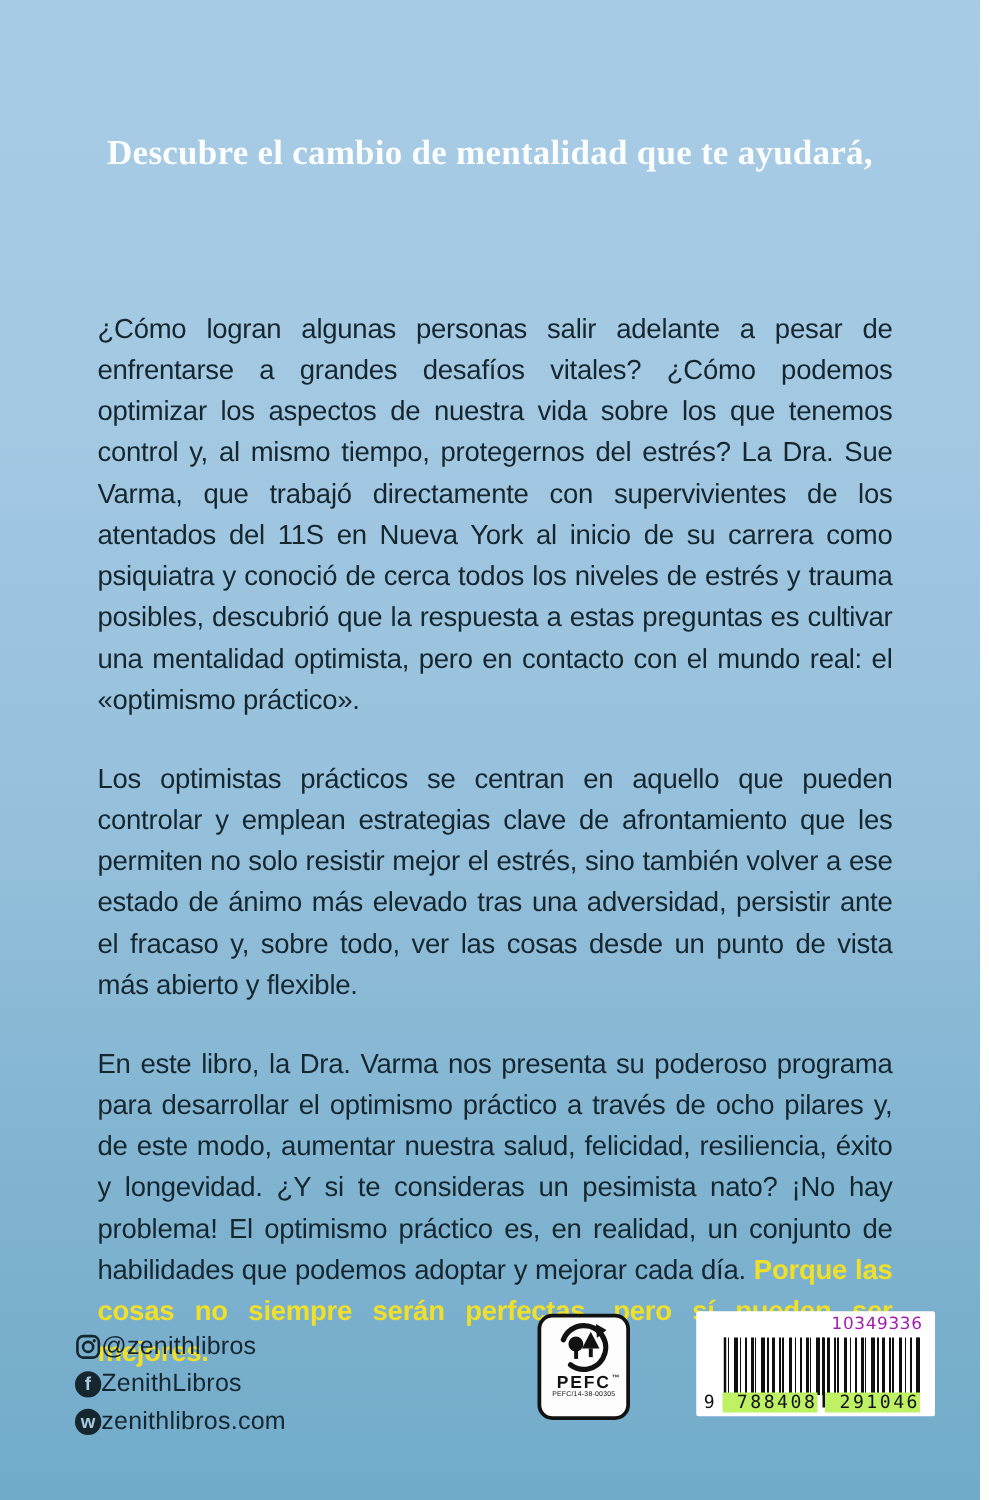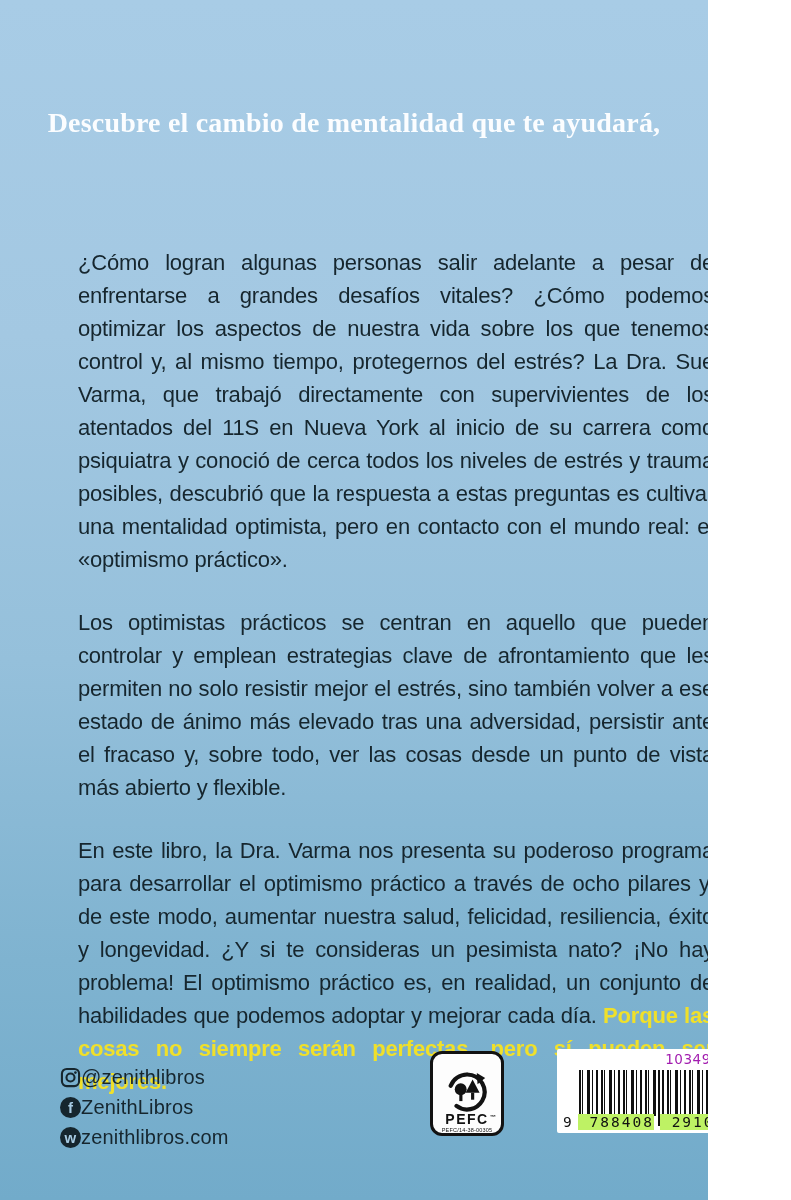--- a/index.html
+++ b/index.html
@@ -1,18 +1,18 @@
 <!DOCTYPE html>
 <html><head>
 <meta charset="utf-8">
 <style>
   * { margin:0; padding:0; box-sizing:border-box; }
   html,body { width:791px; height:1200px; }
   .cover {
-    position:relative; width:708px; height:1200px; overflow:hidden;
+    position:relative; width:784px; height:1200px; overflow:hidden;
     background:linear-gradient(180deg,#a8cce6 0%,#a3c8e2 28%,#95c0db 55%,#7fb3d0 80%,#72abca 100%);
     font-family:"Liberation Sans",sans-serif;
   }
   
   .tagline {
     position:absolute; top:103px; left:0; right:0; text-align:center;
     font-family:"Liberation Serif","DejaVu Serif",serif; font-weight:700;
     font-size:28px; line-height:39px; color:#fbfdff; letter-spacing:0.2px;
   }
   
@@ -30,21 +30,21 @@
   .badge-circle {
     width:21px; height:21px; border-radius:50%; background:#16262e; color:#a7cbe3;
     display:flex; align-items:center; justify-content:center;
     font-size:15px; font-weight:700; flex:0 0 21px; line-height:1;
   }
   .ig-svg { width:21px; height:21px; flex:0 0 21px; }
   
   .pefc {
     position:absolute; left:430px; top:1051px; width:74px; height:85px;
     background:#fdfdfd; border:3px solid #121212; border-radius:12px;
-    display:flex; flex-direction:column; align-items:center; padding-top:17px;
+    display:flex; flex-direction:column; align-items:center; padding-top:3px;
   }
   .pefc-word { font-size:14px; font-weight:700; color:#121212; letter-spacing:1.5px;
     line-height:12px; position:relative; }
   .pefc-tm { font-size:6px; position:absolute; top:-2px; right:-7px; letter-spacing:0; }
   .pefc-code { font-size:5.5px; color:#121212; letter-spacing:0.2px; margin-top:2px; }
   
   .barcode {
     position:absolute; left:557px; top:1049px; width:191px; height:84px;
     background:#ffffff; border-radius:2px;
   }

